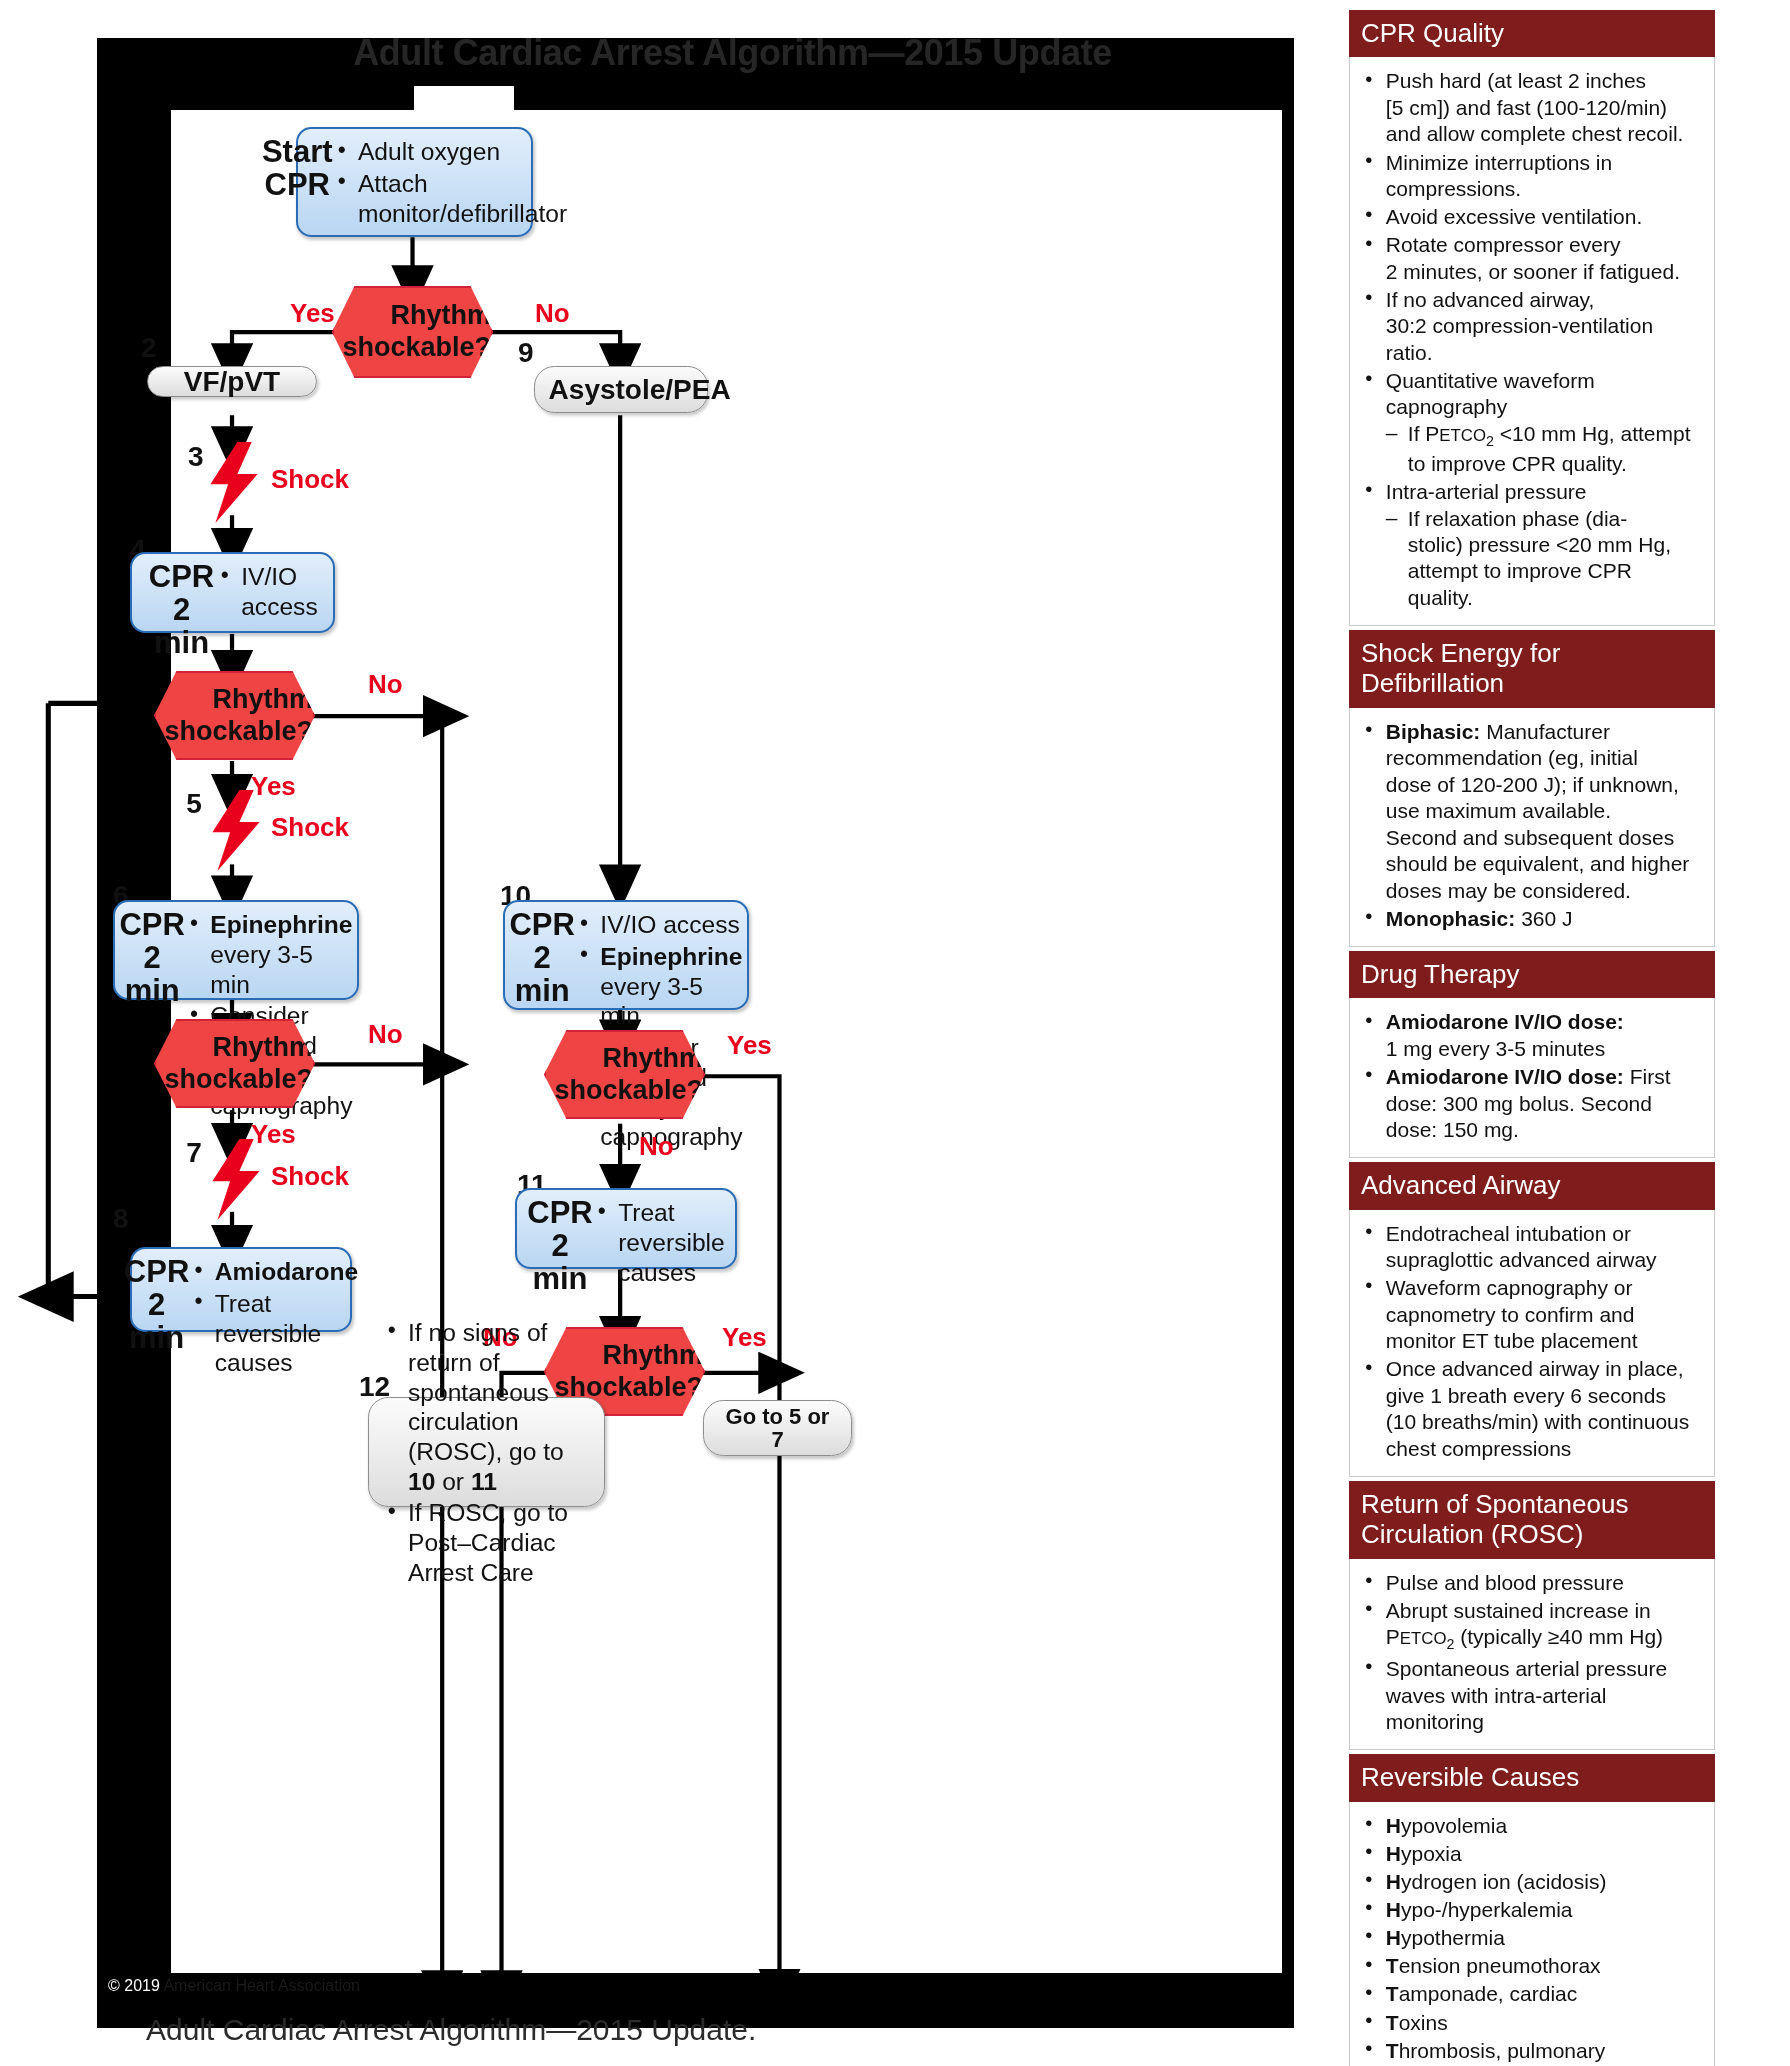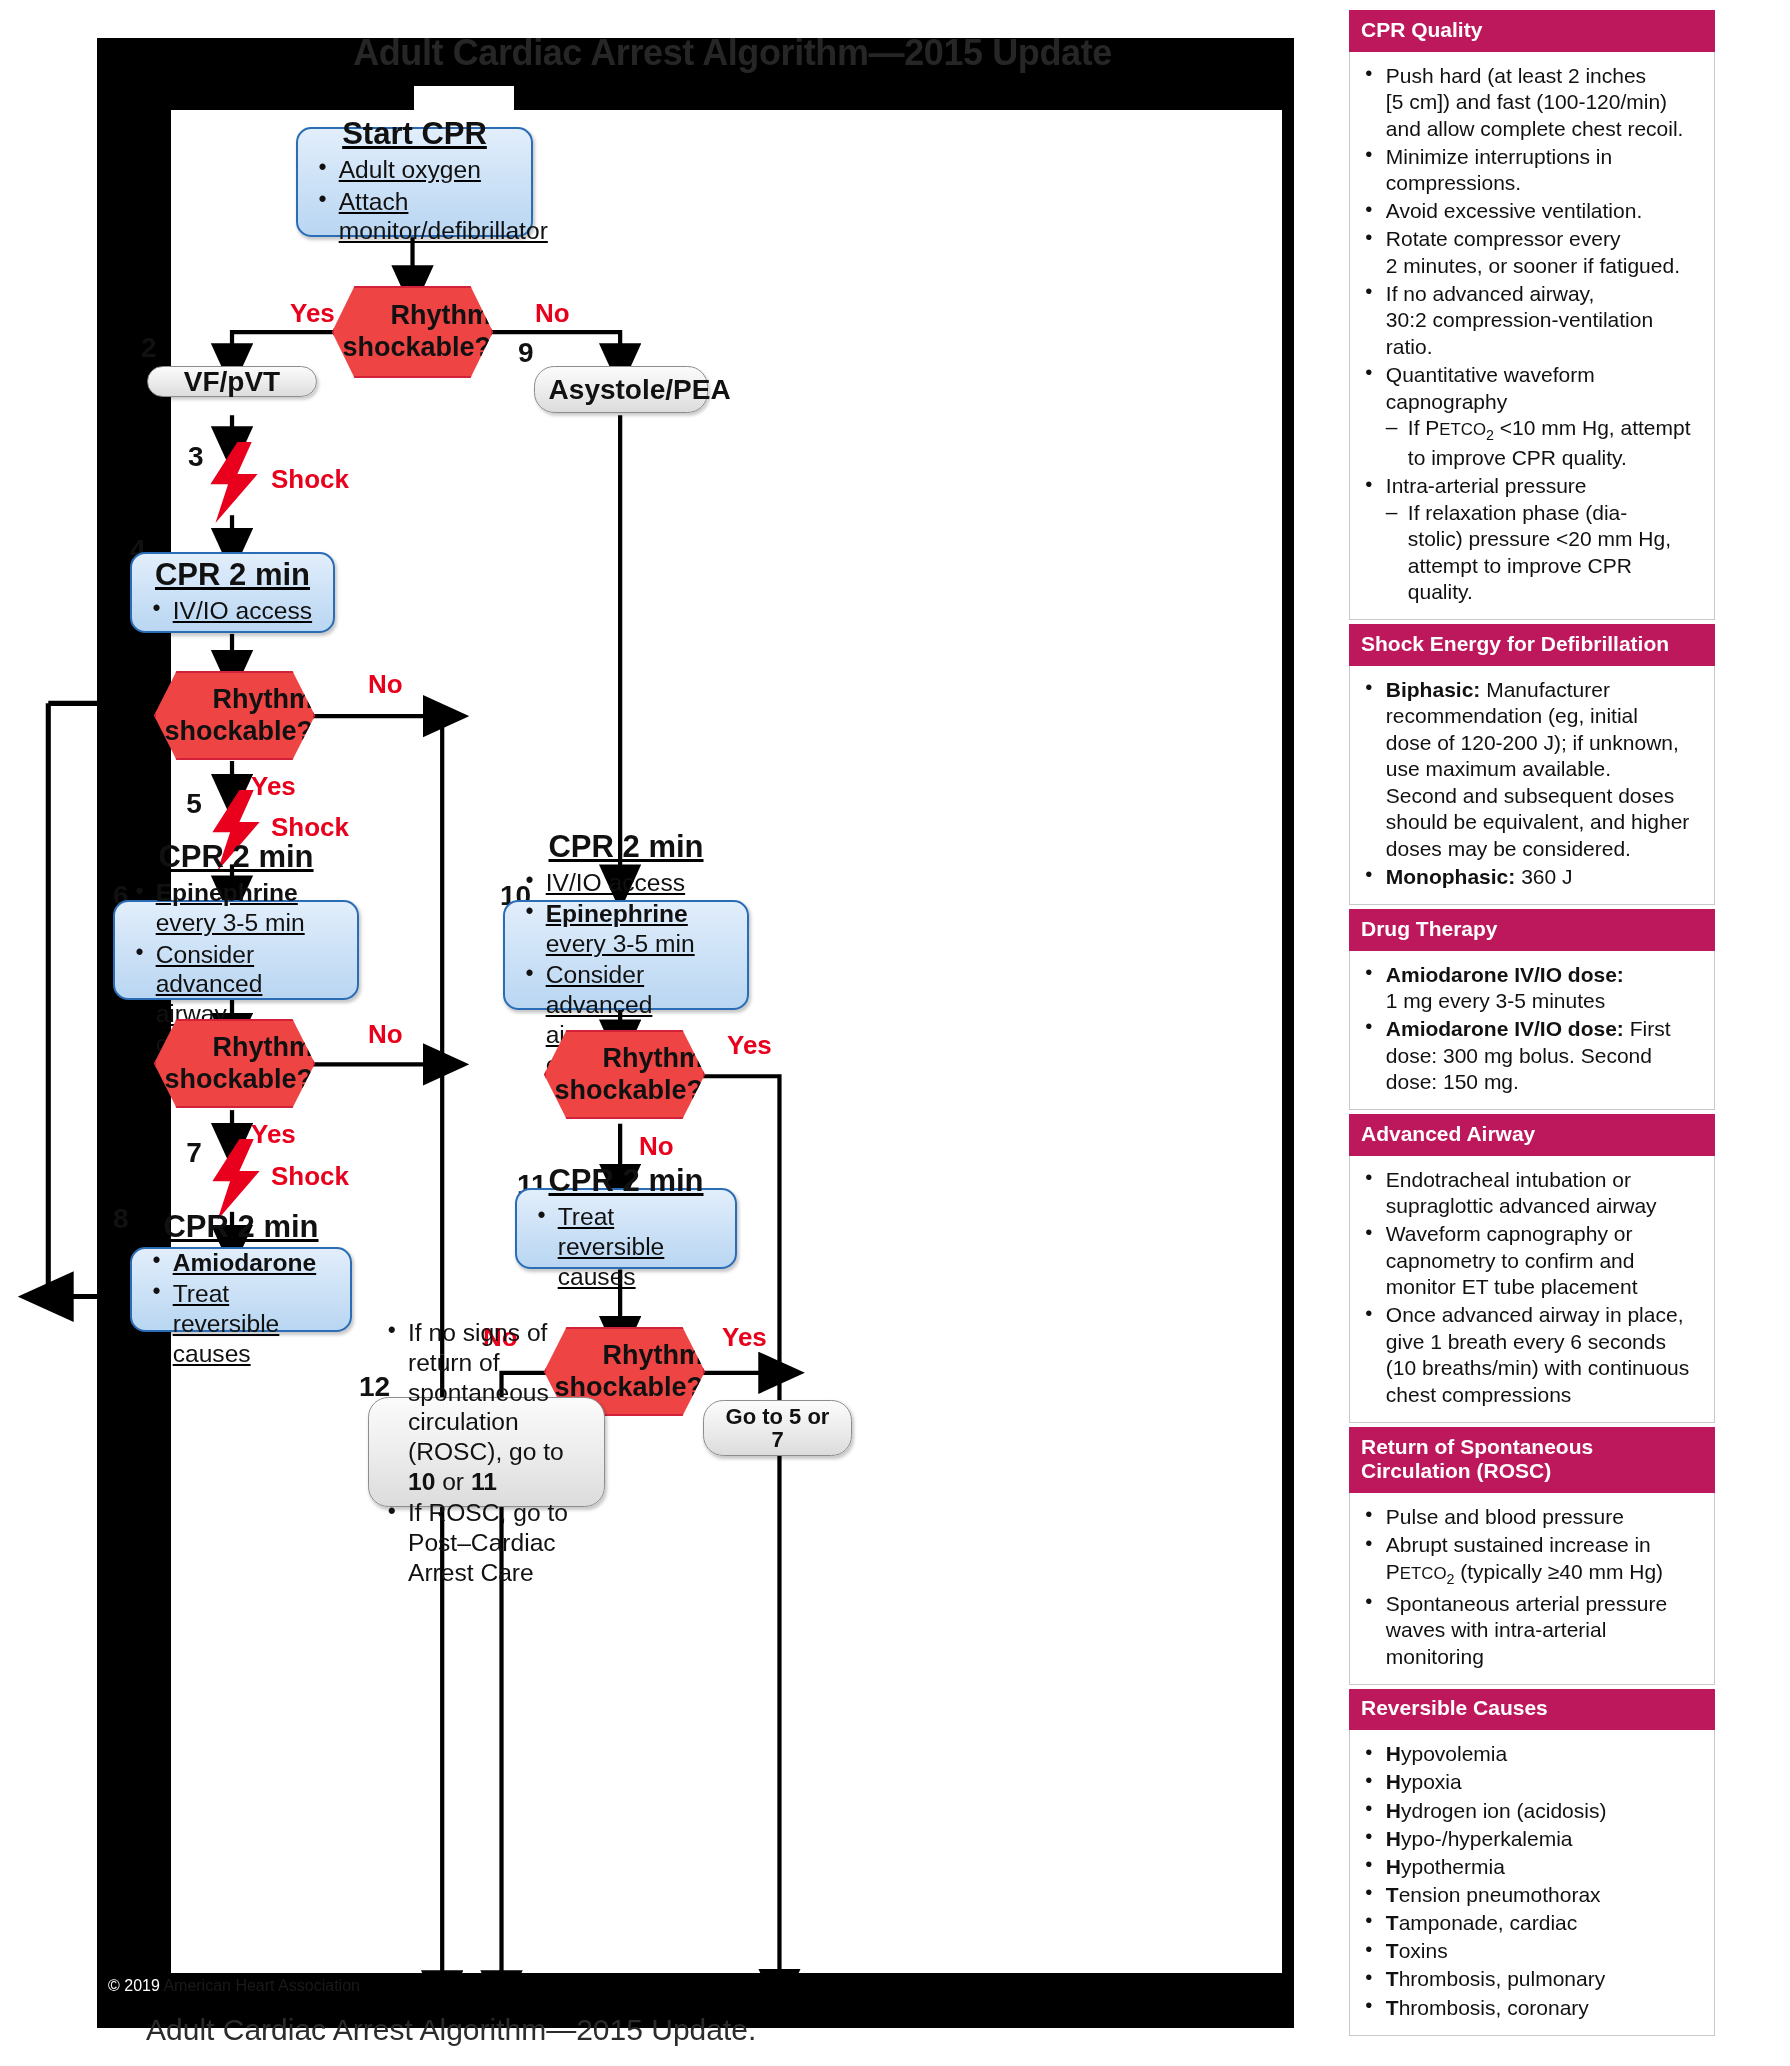--- a/index.html
+++ b/index.html
@@ -41,23 +41,22 @@
   #flow { position:absolute; left:171px; top:110px; width:1111px; height:1863px; }
   #flow svg { position:absolute; left:0; top:0; }
 
   .node { position:absolute; }
 
   .rbox {
     border-radius:15.3px;
     background:linear-gradient(to bottom,#e2eefb 0%,#cfe3f7 45%,#b9d6f2 100%);
     border:2.5px solid #2a6cb5;
     box-shadow:1.7px 2.5px 3.4px rgba(0,0,0,0.22);
-    display:flex; flex-direction:column; justify-content:center;
+    display:flex; flex-direction:row; justify-content:center;
     padding:6.8px 15.3px;
-    text-decoration:underline;
   }
   .gbox {
     border-radius:20.3px;
     background:linear-gradient(to bottom,#fbfbfb 0%,#f0f0f0 40%,#dcdcdc 100%);
     border:1.7px solid #8d8d8d;
     box-shadow:1.7px 2.5px 3.4px rgba(0,0,0,0.22);
     display:flex; flex-direction:column; justify-content:center;
     padding:5.1px 13.6px;
   }
   .box-title {
@@ -99,21 +98,21 @@
     position:absolute; font-size:26px; font-weight:bold; color:#e8001c;
   }
   .bolt { position:absolute; }
 
   
   #sidebar {
     position:absolute; left:1349px; top:10.2px; width:366px;
   }
   .panel { margin-bottom:4.2px; }
   .panel-head {
-    background:#be185d; color:#ffffff; font-weight:bold; font-size:21px;
+    background:#7f1d1d; color:#ffffff; font-weight:normal; font-size:26px;
     padding:7.6px 12px 9.3px 12px; line-height:1.17;
   }
   .panel-body {
     background:#ffffff; border:0.8px solid #c9c9c9; border-top:none;
     padding:11px 10.2px 12px 6.8px;
   }
   .panel-body ul { margin:0; padding:0; list-style:none; }
   .panel-body > ul > li {
     position:relative; padding-left:29px; font-size:21px; color:#111;
     line-height:1.26; margin-bottom:1.7px;

